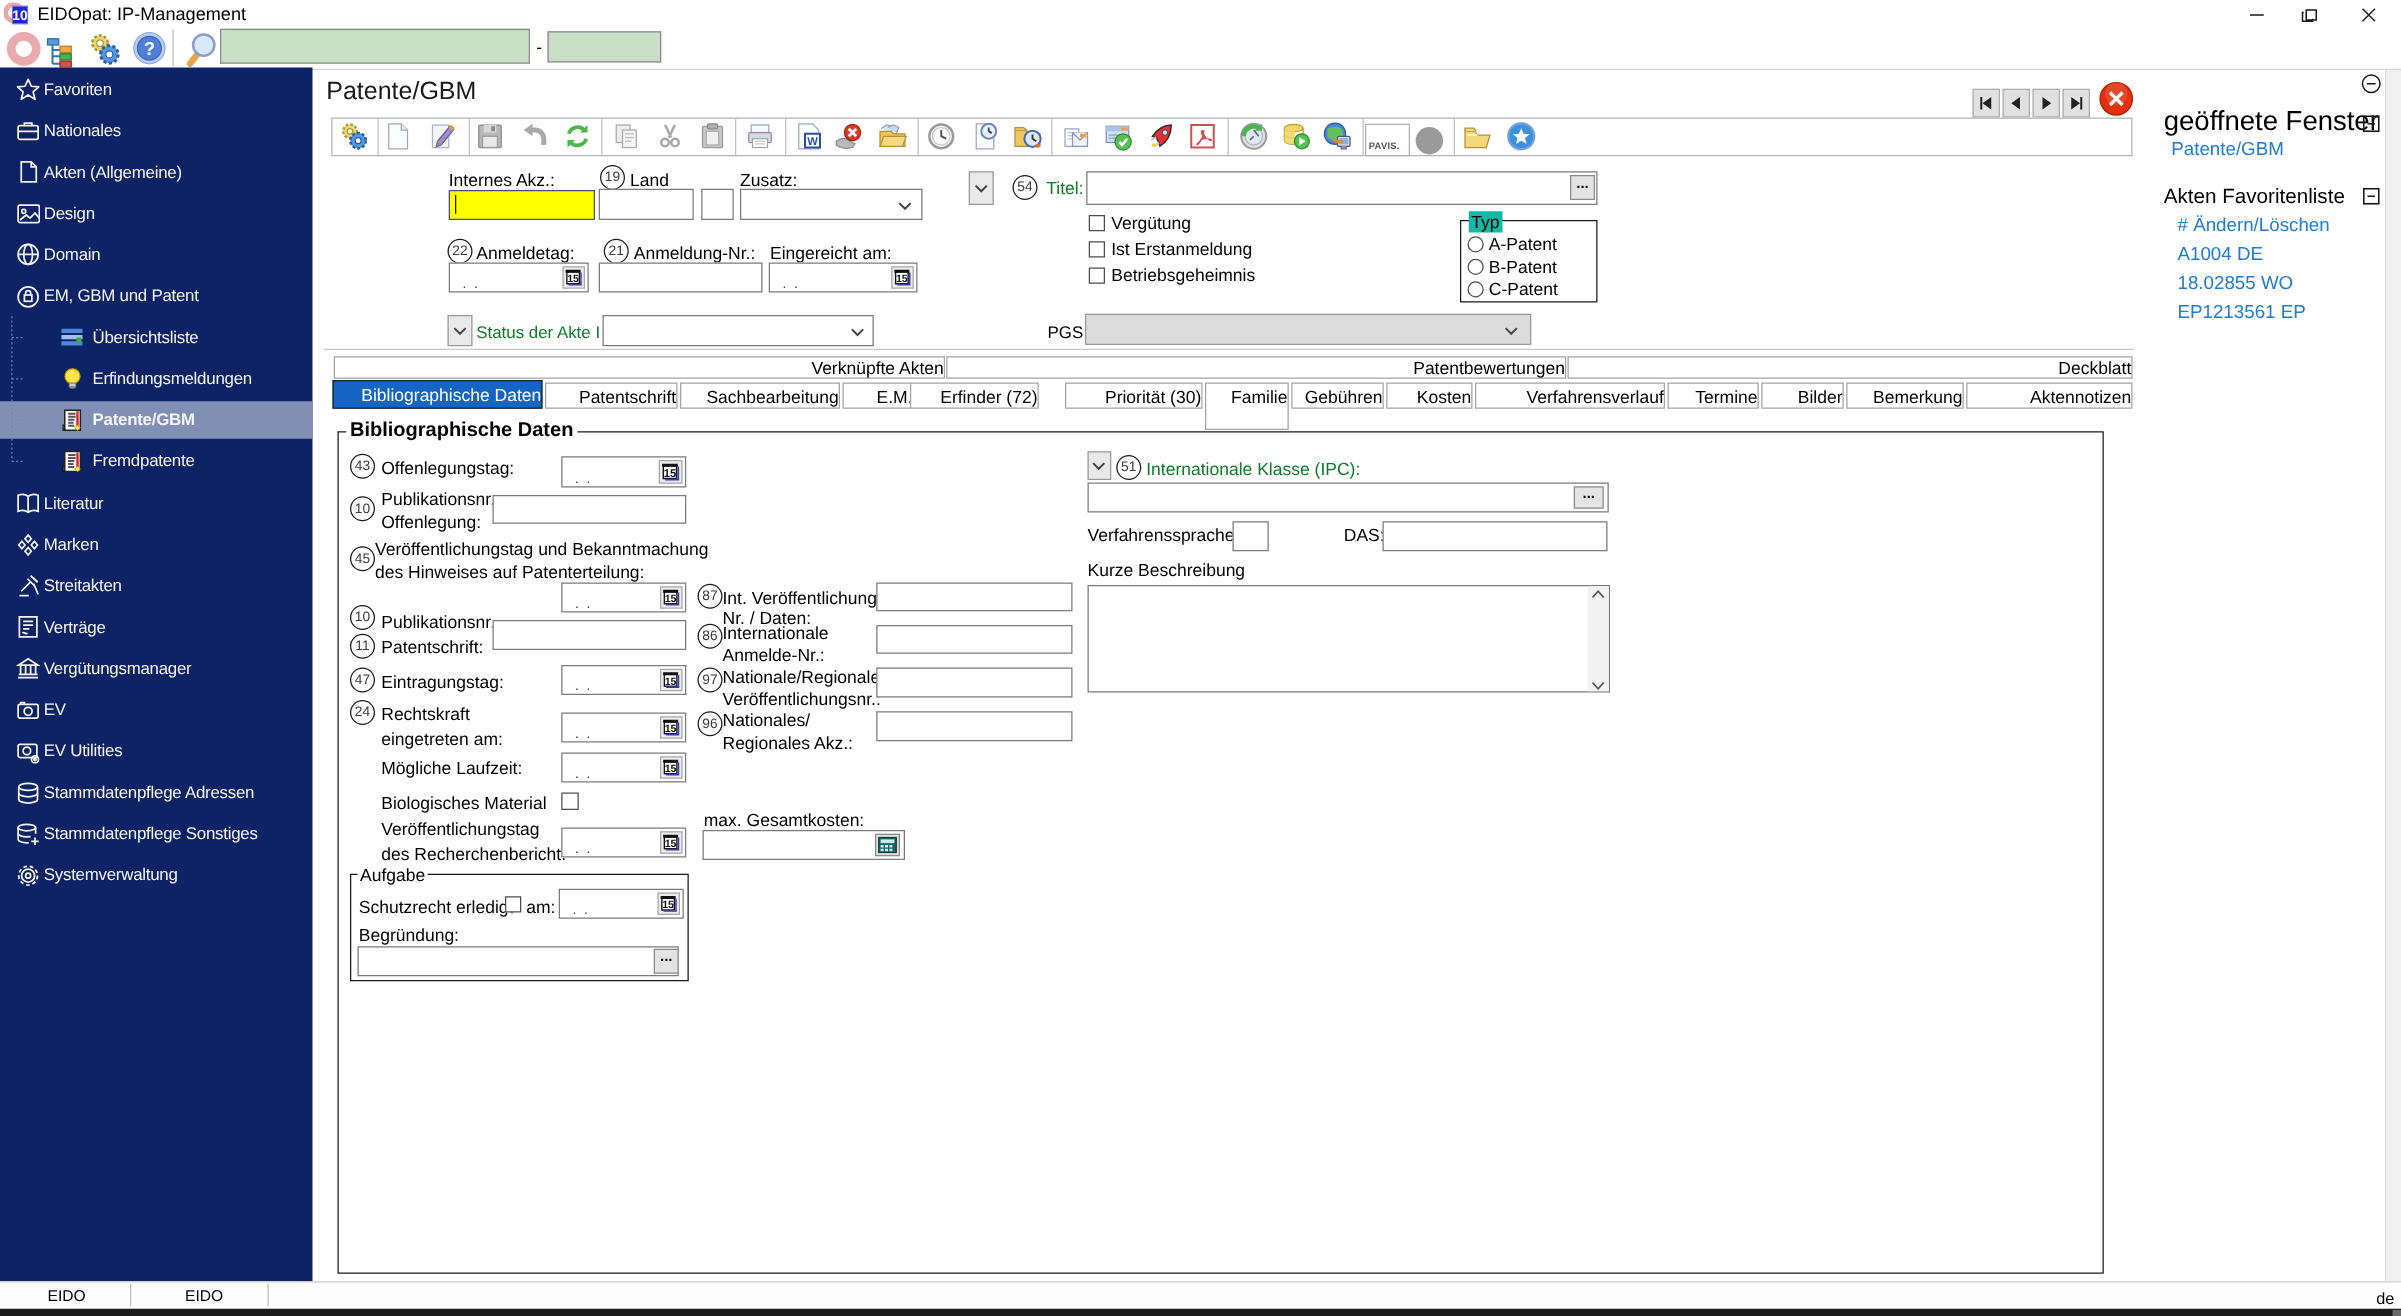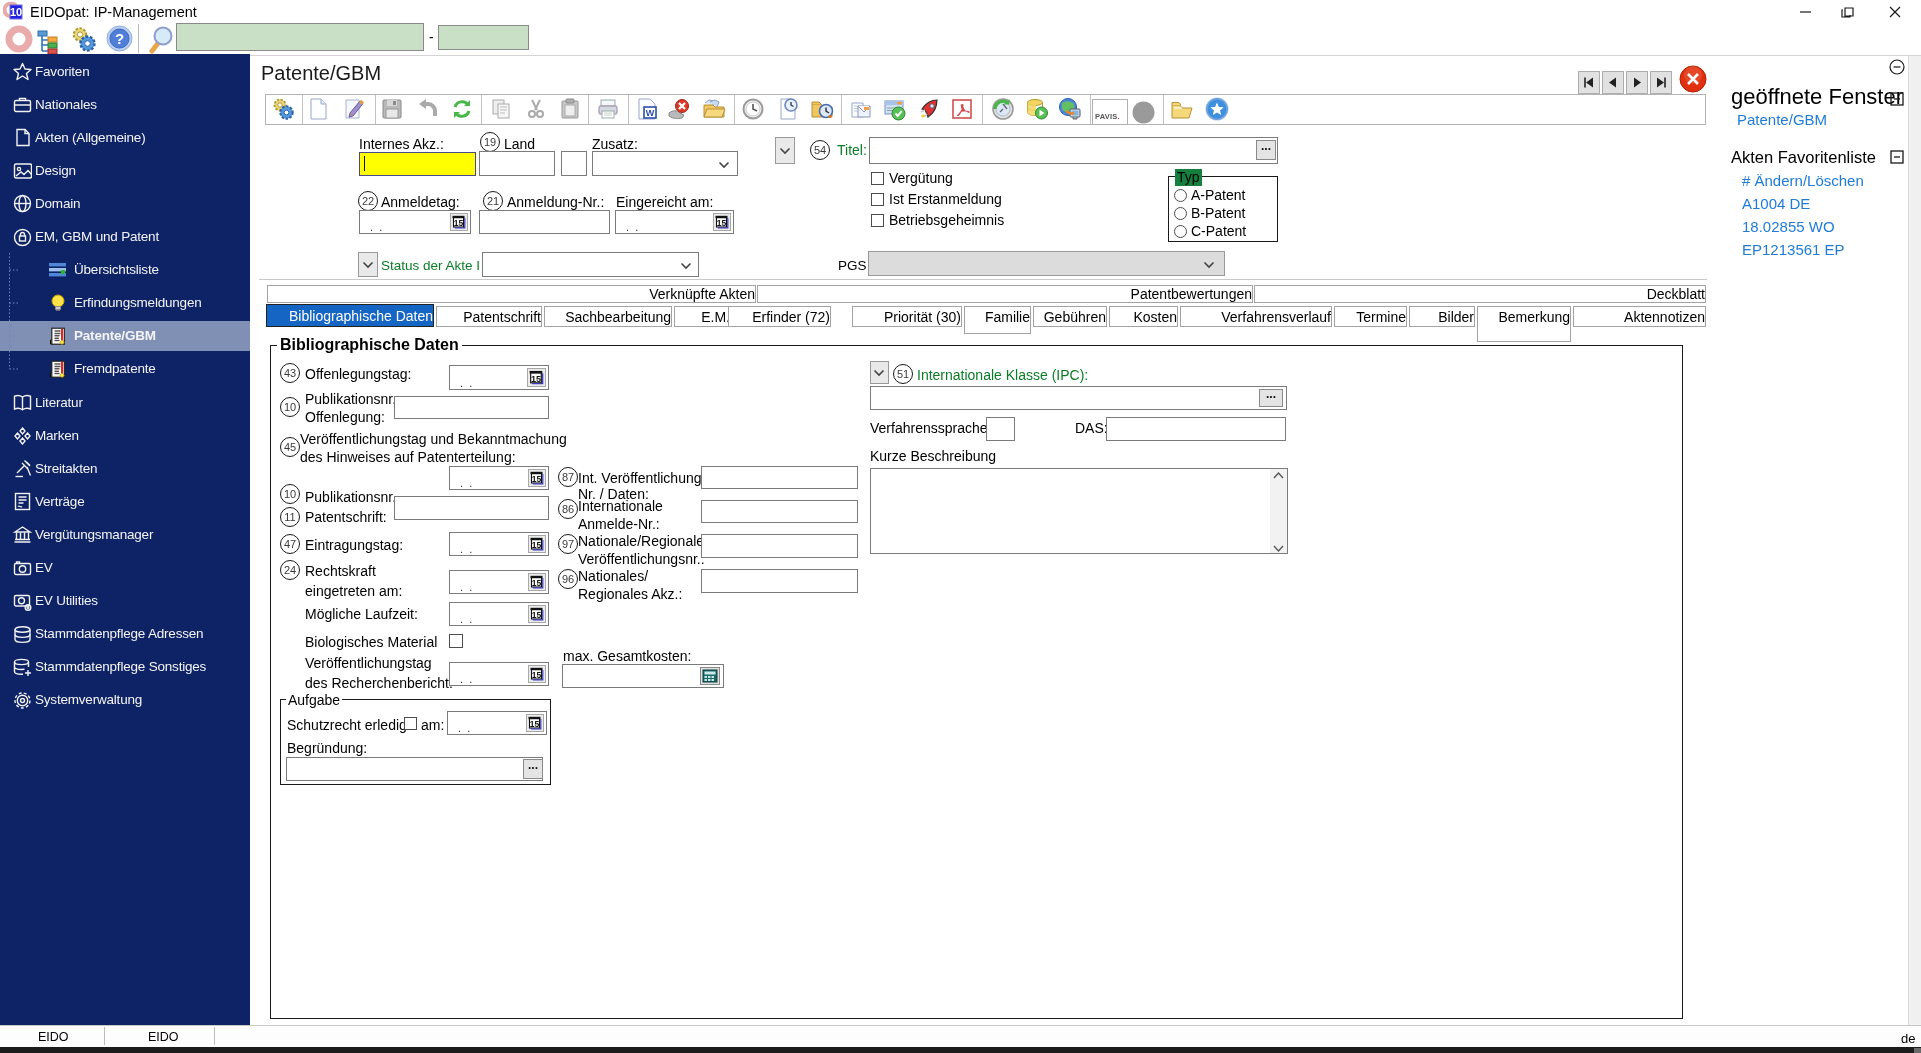--- a/index.html
+++ b/index.html
@@ -492,44 +492,44 @@
 <div class="lbl gtxt" style="left:837px;top:142px">Titel:</div>
 <div class="inp" style="left:869px;top:137px;width:409px;height:27px"></div>
 <div class="dots" style="left:1256px;top:140px;width:20px;height:20px;line-height:11px">...</div>
 <div class="cb" style="left:871px;top:172px"></div>
 <div class="lbl" style="left:889px;top:170px">Vergütung</div>
 <div class="cb" style="left:871px;top:193px"></div>
 <div class="lbl" style="left:889px;top:191px">Ist Erstanmeldung</div>
 <div class="cb" style="left:871px;top:214px"></div>
 <div class="lbl" style="left:889px;top:212px">Betriebsgeheimnis</div>
 <div class="a" style="left:1168px;top:176px;width:110px;height:66px;border:1px solid #1a1a1a"></div>
-<div class="lbl" style="left:1175px;top:169px;background:#15803d;padding:0 2px">Typ</div>
+<div class="lbl" style="left:1175px;top:169px;background:#14b8a6;padding:0 2px">Typ</div>
 <div class="rad" style="left:1174px;top:189px"></div>
 <div class="lbl" style="left:1191px;top:187px">A-Patent</div>
 <div class="rad" style="left:1174px;top:207px"></div>
 <div class="lbl" style="left:1191px;top:205px">B-Patent</div>
 <div class="rad" style="left:1174px;top:225px"></div>
 <div class="lbl" style="left:1191px;top:223px">C-Patent</div>
 <div class="a" style="left:259px;top:279px;width:1448px;height:1px;background:#c9c9c9"></div>
 <div class="tab" style="left:267px;top:285px;width:489px;height:18px;line-height:17px">Verknüpfte Akten</div>
 <div class="tab" style="left:757px;top:285px;width:496px;height:18px;line-height:17px">Patentbewertungen</div>
 <div class="tab" style="left:1254px;top:285px;width:452px;height:18px;line-height:17px">Deckblatt</div>
 <div class="tab" style="left:266px;top:304px;width:168px;height:23px;line-height:22px;background:#1565c5;color:#fff;border:1px solid #222">Bibliographische Daten</div>
 <div class="tab" style="left:436px;top:306px;width:106px;height:21px;line-height:20px">Patentschrift</div>
 <div class="tab" style="left:544px;top:306px;width:128px;height:21px;line-height:20px">Sachbearbeitung</div>
 <div class="tab" style="left:674px;top:306px;width:57px;height:21px;line-height:20px">E.M.</div>
 <div class="tab" style="left:728px;top:306px;width:103px;height:21px;line-height:20px">Erfinder (72)</div>
 <div class="tab" style="left:852px;top:306px;width:110px;height:21px;line-height:20px">Priorität (30)</div>
-<div class="tab" style="left:964px;top:306px;width:67px;height:28px;line-height:20px">Familie</div>
+<div class="tab" style="left:964px;top:306px;width:67px;height:38px;line-height:20px">Familie</div>
 <div class="tab" style="left:1033px;top:306px;width:74px;height:21px;line-height:20px">Gebühren</div>
 <div class="tab" style="left:1109px;top:306px;width:69px;height:21px;line-height:20px">Kosten</div>
 <div class="tab" style="left:1180px;top:306px;width:152px;height:21px;line-height:20px">Verfahrensverlauf</div>
 <div class="tab" style="left:1334px;top:306px;width:73px;height:21px;line-height:20px">Termine</div>
 <div class="tab" style="left:1409px;top:306px;width:66px;height:21px;line-height:20px">Bilder</div>
-<div class="tab" style="left:1477px;top:306px;width:94px;height:36px;line-height:20px">Bemerkung</div>
+<div class="tab" style="left:1477px;top:306px;width:94px;height:21px;line-height:20px">Bemerkung</div>
 <div class="tab" style="left:1573px;top:306px;width:133px;height:21px;line-height:20px">Aktennotizen</div>
 <div class="a" style="left:270px;top:345px;width:1413px;height:674px;border:1px solid #1a1a1a"></div>
 <div class="lbl" style="left:277px;top:336px;font-size:16px;font-weight:bold;background:#fff;padding:0 3px">Bibliographische Daten</div>
 <div class="circ" style="left:280px;top:363px">43</div>
 <div class="lbl" style="left:305px;top:366px">Offenlegungstag:</div>
 <div class="inp" style="left:449px;top:365px;width:100px;height:25px"></div>
 <div class="lbl" style="left:460px;top:375px;font-size:11px;color:#333">.&nbsp;&nbsp;.</div>
 <div class="a" style="left:527px;top:368px;width:19px;height:19px;background:#ececec;border:1px solid #a8a8a8"></div>
 <svg class="a" style="left:528px;top:369px" width="17" height="17" viewBox="0 0 16 16">
     <rect x="2.5" y="3.5" width="10" height="9.5" fill="#fff" stroke="#111" stroke-width="1.1"></rect>

